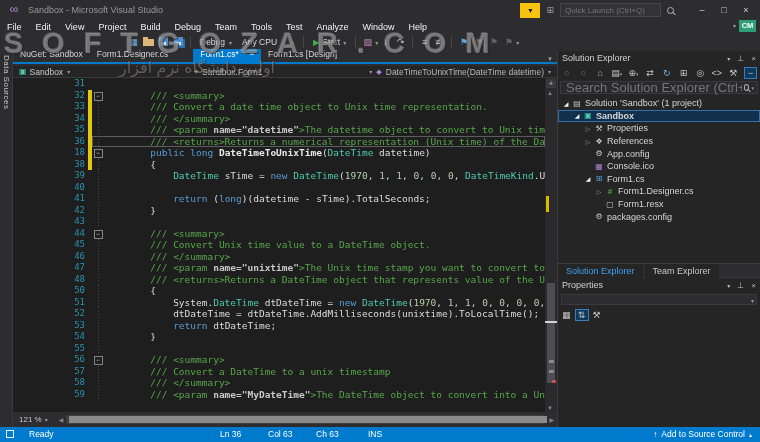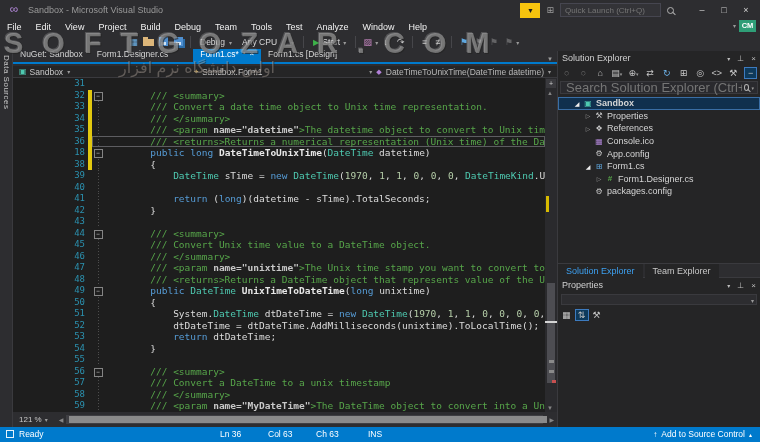--- a/index.html
+++ b/index.html
@@ -140,21 +140,21 @@
   .ptab{padding:0 8px;height:14px;line-height:14px;background:#252526;color:#c8c8c8;}
   .ptab.active{color:#3da0f0;}
 
   .props{border-top:1px solid #3a3a3e;}
   .pcombo{margin:2px 3px;height:11px;background:#2d2d30;border:1px solid #3a3a3e;position:relative;}
   .pcombo .c{position:absolute;right:2px;top:2px;font-size:6px;color:#9a9a9a;}
   .ptools{height:16px;display:flex;align-items:center;gap:4px;padding:0 4px;color:#c5c5c5;font-size:9px;}
 
   
   .statusbar{left:0;top:427px;width:760px;height:15px;background:#007acc;color:#fff;font-size:8.5px;}
-  .st-ready{position:absolute;left:6px;top:2px;display:flex;gap:5px;align-items:center;}
+  .st-ready{position:absolute;left:6px;top:2px;display:flex;gap:15px;align-items:center;}
   .st-sq{width:8px;height:8px;border:1px solid #e8f3fb;}
   .st-ln{position:absolute;left:220px;top:2px;} .st-col{position:absolute;left:268px;top:2px;}
   .st-ch{position:absolute;left:316px;top:2px;} .st-ins{position:absolute;left:368px;top:2px;}
   .st-src{position:absolute;right:8px;top:2px;display:flex;gap:4px;align-items:center;}
   .st-src .up{font-size:8px;} .st-src .c{font-size:6px;}
 </style>
 </head>
 <body>
 
 <div id="app">
@@ -407,28 +407,20 @@
       </div>
       <div class="crow">
         <span class="ln">48</span>
         <span class="chgbar"></span>
         <div class="rowmain">
           <span class="fold f-line"></span>
           <span class="codewrap"><span class="tk-c">        /// &lt;returns&gt;Returns a DateTime object that represents value of the Unix time.&lt;/returns&gt;</span></span>
         </div>
       </div>
       <div class="crow">
-        <span class="ln">49</span>
-        <span class="chgbar"></span>
-        <div class="rowmain">
-          <span class="fold f-box"></span>
-          <span class="codewrap"><span class="tk-p">        </span><span class="tk-k">public</span><span class="tk-p"> </span><span class="tk-t">DateTime</span><span class="tk-p"> </span><span class="tk-m">UnixTimeToDateTime</span><span class="tk-p">(</span><span class="tk-k">long</span><span class="tk-p"> unixtime)</span></span>
-        </div>
-      </div>
-      <div class="crow">
         <span class="ln">50</span>
         <span class="chgbar"></span>
         <div class="rowmain">
           <span class="fold f-line"></span>
           <span class="codewrap"><span class="tk-p">        {</span></span>
         </div>
       </div>
       <div class="crow">
         <span class="ln">51</span>
         <span class="chgbar"></span>
@@ -547,54 +539,64 @@
       <span class="sicon">&lt;&gt;</span>
       <span class="sicon">⚒</span>
       <span class="seactive">−</span>
     </div>
     <div class="sesearch">
       <input placeholder="Search Solution Explorer (Ctrl+;)" style="">
       <span class="mag"></span>
       <span style="font-size:5px;color:#9a9a9a;margin-left:2px;">▾</span>
     </div>
     <div class="tree" id="soltree">
+        <div class="trow" style="padding-left: 3px;">
+          <span class="arr arr-e">◢</span>
+          <span class="ti ti-solution"></span>
+          <span>Solution 'Sandbox' (1 project)</span>
+        </div>
         <div class="trow sel" style="padding-left: 14px;">
           <span class="arr arr-e">◢</span>
           <span class="ti ti-csproj"></span>
           <span>Sandbox</span>
         </div>
         <div class="trow" style="padding-left: 25px;">
           <span class="arr arr-c">▷</span>
           <span class="ti ti-props"></span>
           <span>Properties</span>
         </div>
         <div class="trow" style="padding-left: 25px;">
           <span class="arr arr-c">▷</span>
           <span class="ti ti-refs"></span>
           <span>References</span>
         </div>
         <div class="trow" style="padding-left: 25px;">
           <span class="arr "></span>
+          <span class="ti ti-config"></span>
+          <span>App.config</span>
+        </div>
+        <div class="trow" style="padding-left: 25px;">
+          <span class="arr "></span>
           <span class="ti ti-image"></span>
           <span>Console.ico</span>
-        </div>
-        <div class="trow" style="padding-left: 25px;">
-          <span class="arr "></span>
-          <span class="ti ti-config"></span>
-          <span>App.config</span>
         </div>
         <div class="trow" style="padding-left: 25px;">
           <span class="arr arr-e">◢</span>
           <span class="ti ti-form"></span>
           <span>Form1.cs</span>
         </div>
         <div class="trow" style="padding-left: 36px;">
           <span class="arr arr-c">▷</span>
           <span class="ti ti-cs"></span>
           <span>Form1.Designer.cs</span>
+        </div>
+        <div class="trow" style="padding-left: 36px;">
+          <span class="arr "></span>
+          <span class="ti ti-resx"></span>
+          <span>Form1.resx</span>
         </div>
         <div class="trow" style="padding-left: 25px;">
           <span class="arr "></span>
           <span class="ti ti-config"></span>
           <span>packages.config</span>
         </div>
         <div class="trow" style="padding-left: 25px;"></div>
       </div>
 
     <div class="paneltabs" id="paneltabs">

